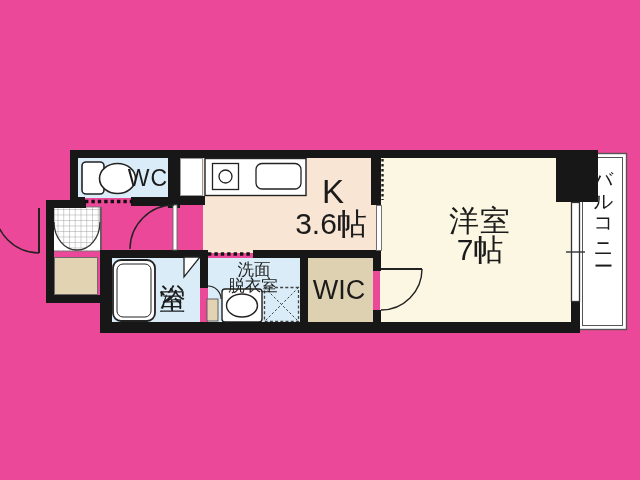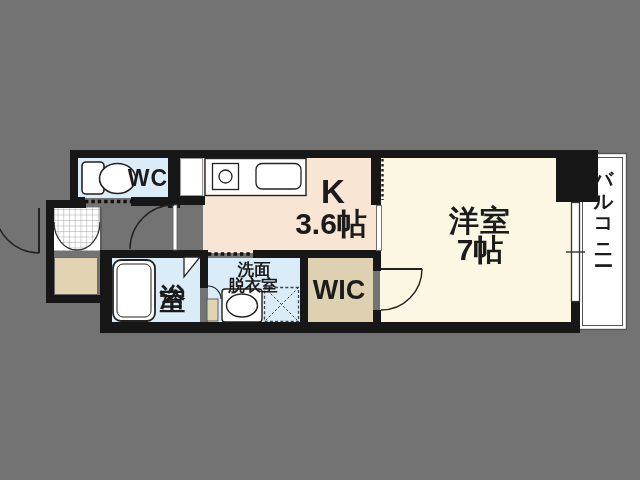--- a/index.html
+++ b/index.html
@@ -1,17 +1,17 @@
 <!DOCTYPE html>
 <html><head>
 <meta charset="utf-8">
 <style>
   html,body{margin:0;padding:0;background:#ffffff;}
-  .canvas{position:relative;width:640px;height:480px;background:#737373;overflow:hidden;
-          font-family:"Liberation Sans","DejaVu Sans",sans-serif;font-weight:bold;}
+  .canvas{position:relative;width:640px;height:480px;background:#ec4899;overflow:hidden;
+          font-family:"Liberation Sans","DejaVu Sans",sans-serif;}
   svg{display:block;}
   text{fill:#1b1b1b;font-family:"Liberation Sans","DejaVu Sans",sans-serif;}
   .vtext{writing-mode:vertical-rl;text-orientation:upright;}
 </style>
 </head>
 <body>
 
 <div class="canvas">
 <svg width="640" height="480" viewBox="0 0 640 480">
   <defs>

